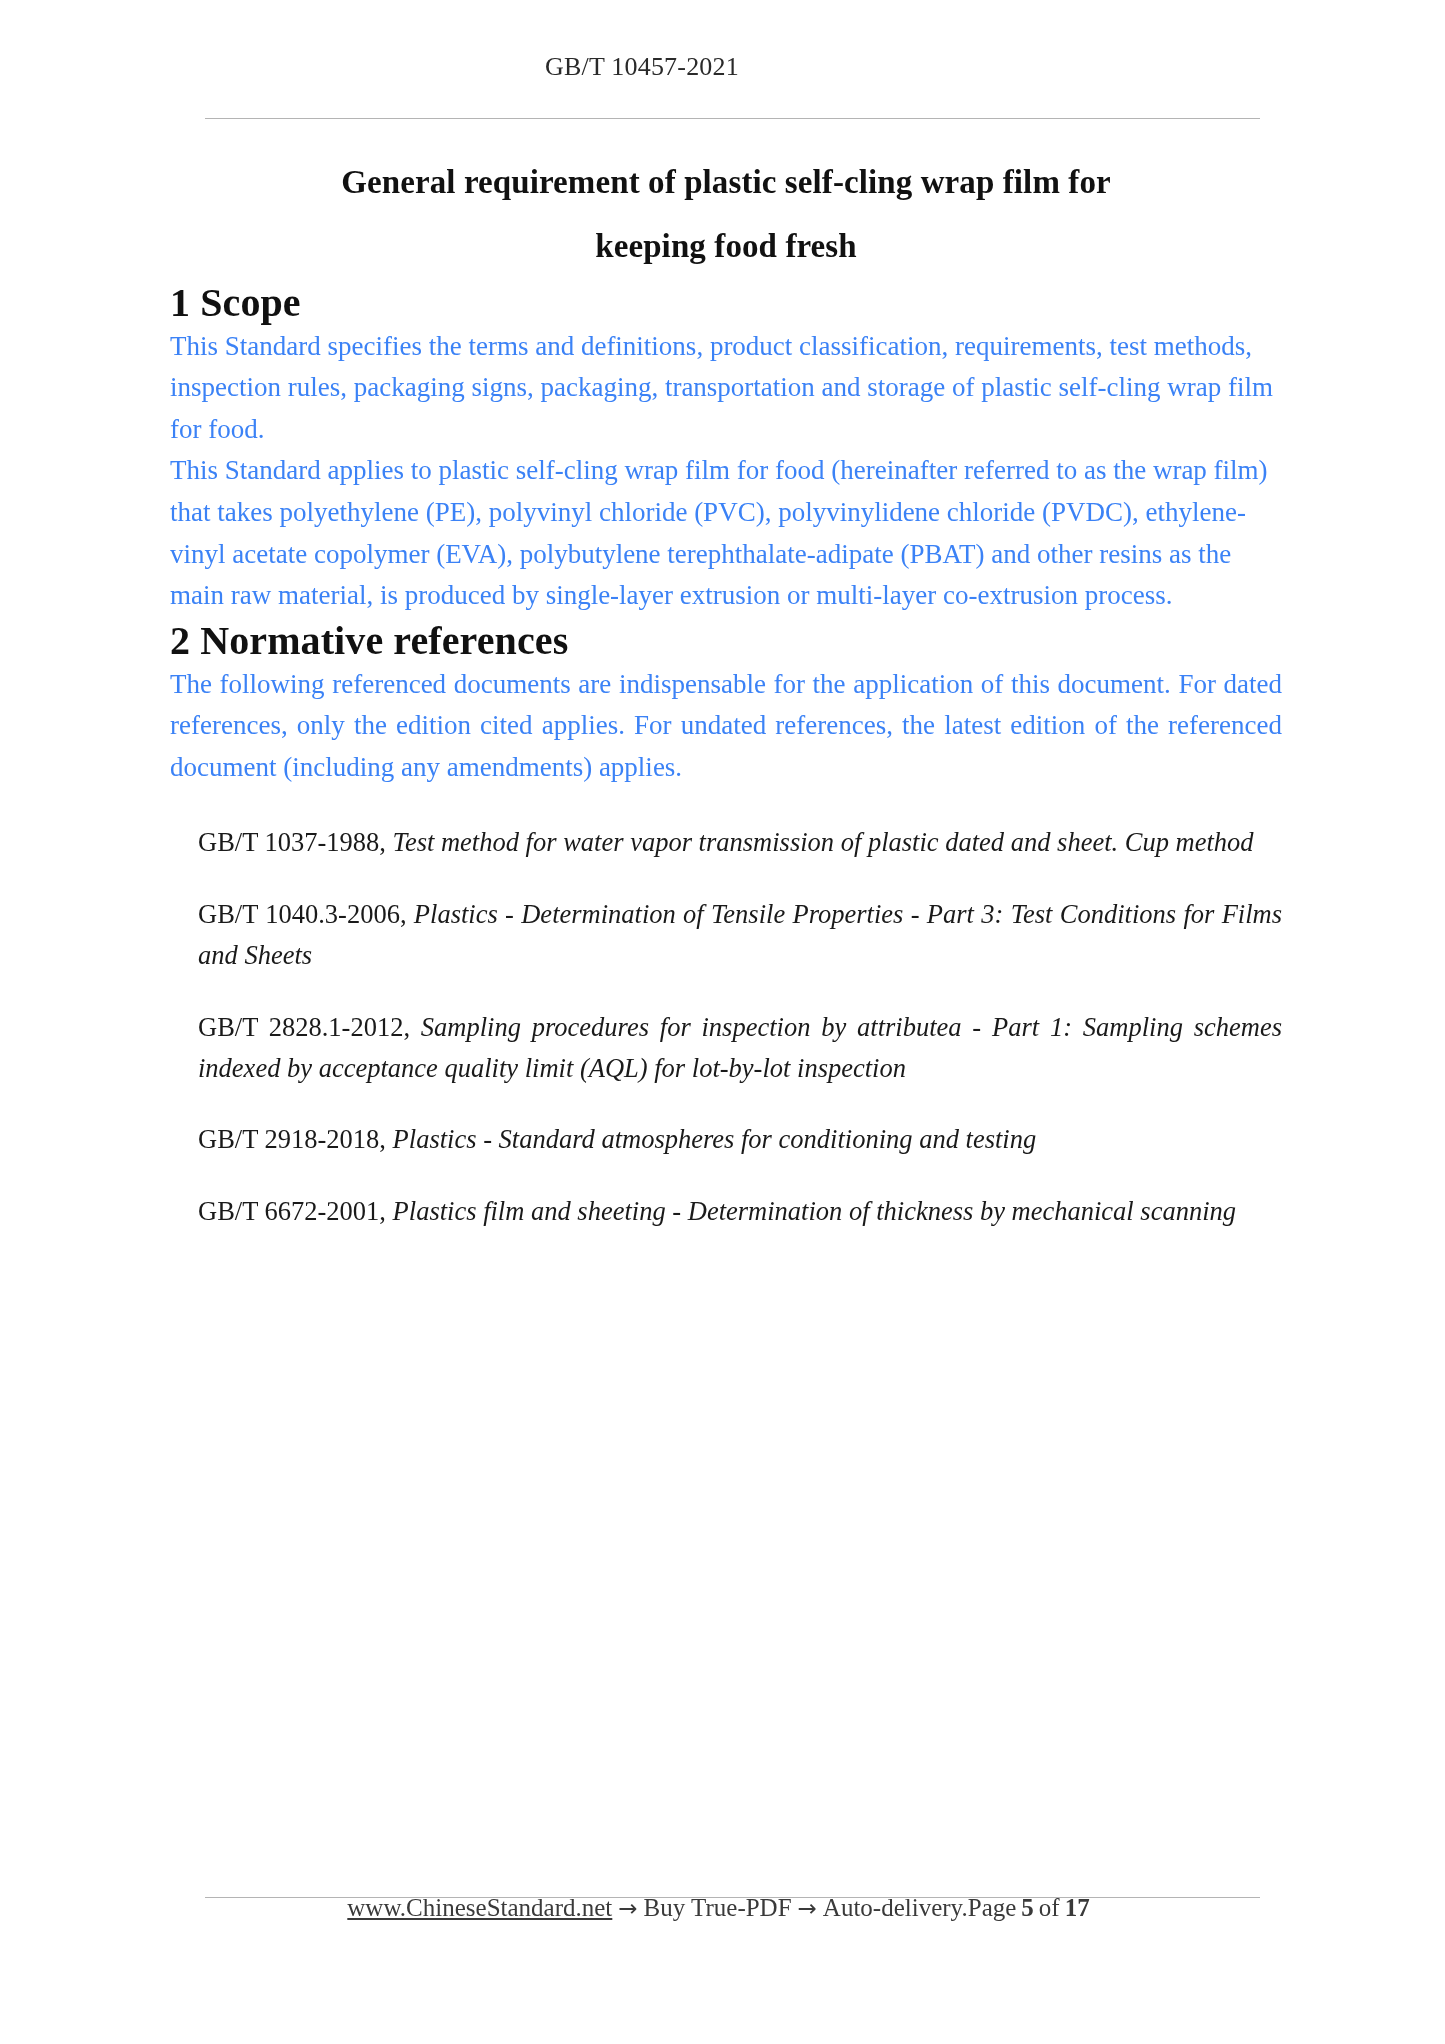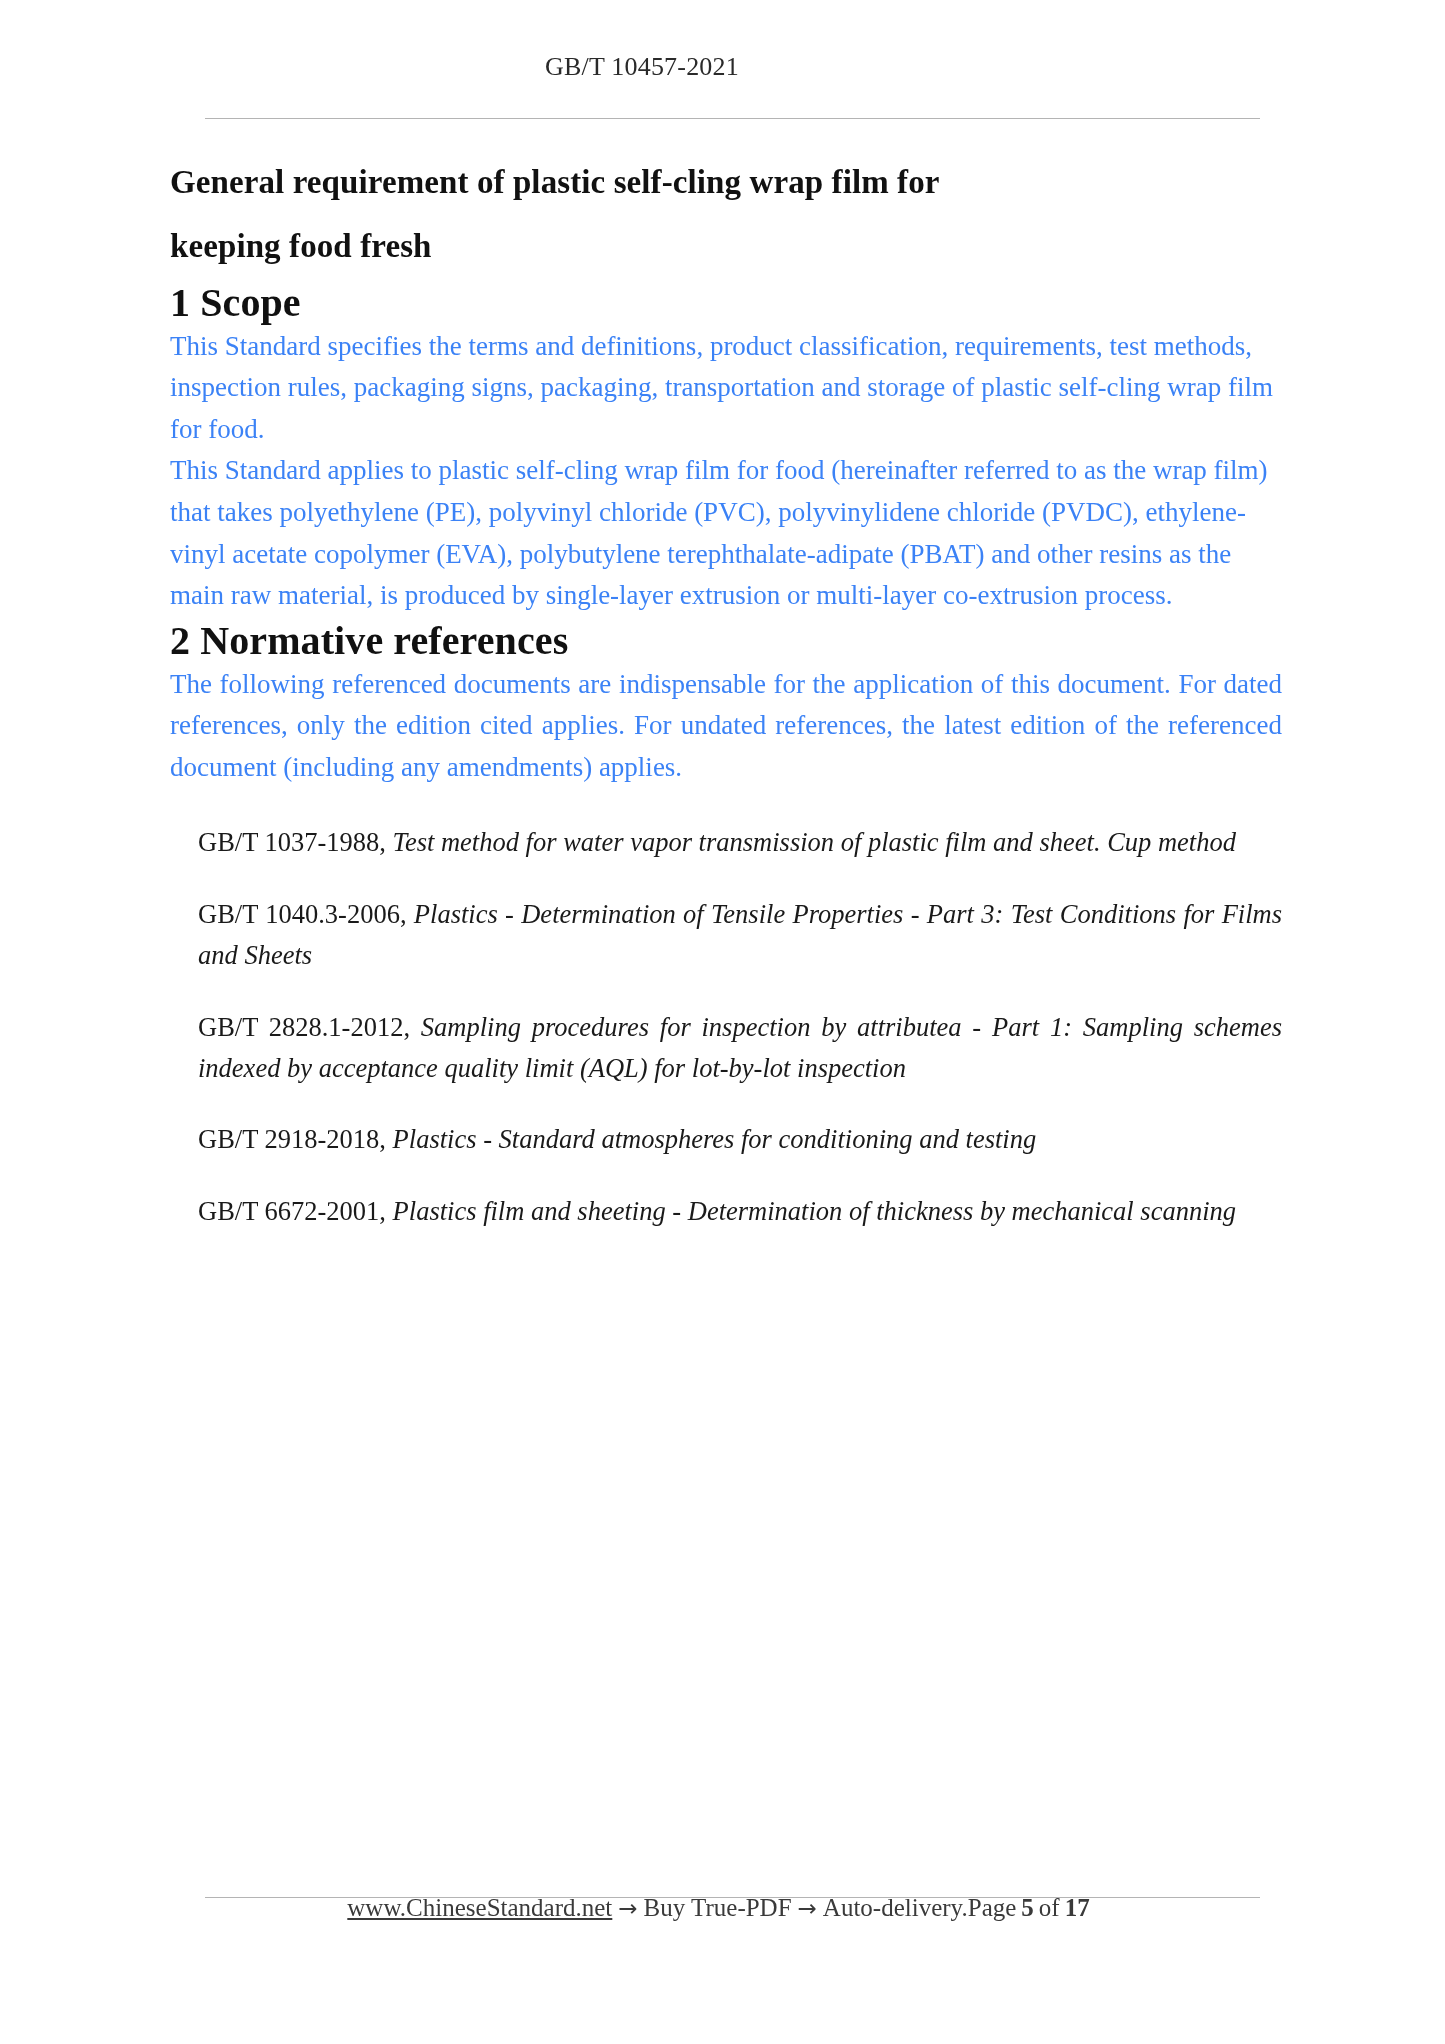--- a/index.html
+++ b/index.html
@@ -44,21 +44,21 @@
     left: 205px;
     top: 118px;
     width: 1055px;
     height: 0;
     border-top: 1px solid #b4b4b4;
   }
 
   
   .doc-title {
     margin-top: 150px;
-    text-align: left;
+    text-align: center;
     font-weight: bold;
     font-size: 33px;
     line-height: 1.95;
     color: #111111;
     letter-spacing: 0.1px;
   }
   .doc-title .tline {
     display: block;
   }
 
@@ -171,21 +171,21 @@
     <p class="body-par p-scope-1">This Standard specifies the terms and definitions, product classification, requirements, test methods, inspection rules, packaging signs, packaging, transportation and storage of plastic self-cling wrap film for food.</p>
 
     <p class="body-par p-scope-2">This Standard applies to plastic self-cling wrap film for food (hereinafter referred to as the wrap film) that takes polyethylene (PE), polyvinyl chloride (PVC), polyvinylidene chloride (PVDC), ethylene-vinyl acetate copolymer (EVA), polybutylene terephthalate-adipate (PBAT) and other resins as the main raw material, is produced by single-layer extrusion or multi-layer co-extrusion process.</p>
 
     <h2 class="section-heading h-normative">2 Normative references</h2>
 
     <p class="body-par justify p-norm-1">The following referenced documents are indispensable for the application of this document. For dated references, only the edition cited applies. For undated references, the latest edition of the referenced document (including any amendments) applies.</p>
 
     <div class="ref-list">
       <p class="ref-item">
-        <span class="ref-code">GB/T 1037-1988, </span><span class="ref-title">Test method for water vapor transmission of plastic film and sheet. Cup method</span>
+        <span class="ref-code">GB/T 1037-1988, </span><span class="ref-title">Test method for water vapor transmission of plastic dated and sheet. Cup method</span>
       </p>
       <p class="ref-item">
         <span class="ref-code">GB/T 1040.3-2006, </span><span class="ref-title">Plastics - Determination of Tensile Properties - Part 3: Test Conditions for Films and Sheets</span>
       </p>
       <p class="ref-item">
         <span class="ref-code">GB/T 2828.1-2012, </span><span class="ref-title">Sampling procedures for inspection by attributea - Part 1: Sampling schemes indexed by acceptance quality limit (AQL) for lot-by-lot inspection</span>
       </p>
       <p class="ref-item">
         <span class="ref-code">GB/T 2918-2018, </span><span class="ref-title">Plastics - Standard atmospheres for conditioning and testing</span>
       </p>

